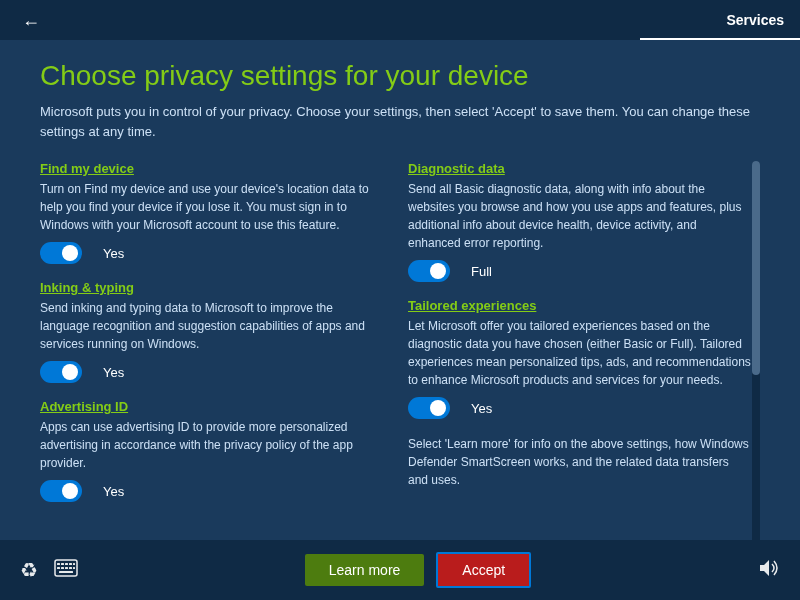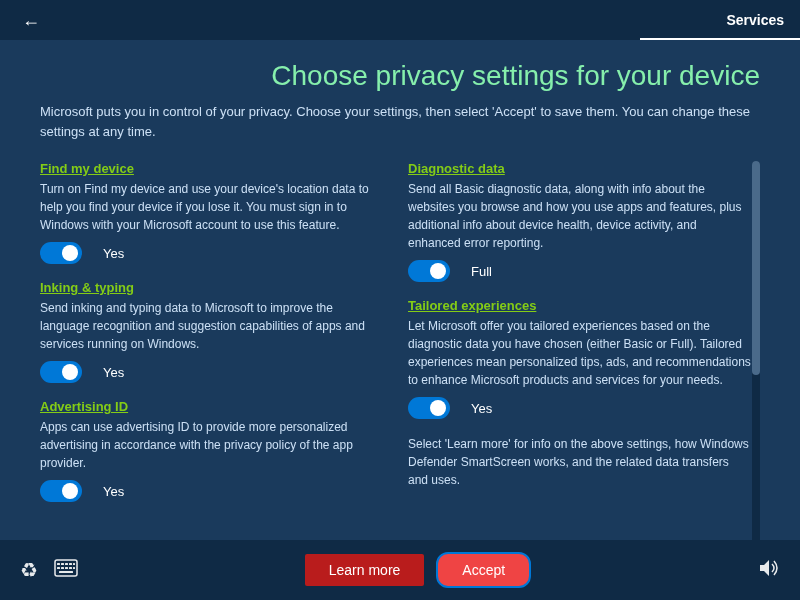--- a/index.html
+++ b/index.html
@@ -62,22 +62,22 @@
     .main-content {
       padding: 20px 40px 0 40px;
       height: 510px;
       display: flex;
       flex-direction: column;
     }
 
     .page-title {
       font-size: 28px;
       font-weight: 300;
-      text-align: right;
-      color: #86efac;
+      text-align: left;
+      color: #84cc16;
       margin-bottom: 10px;
     }
 
     .page-subtitle {
       font-size: 13px;
       text-align: left;
       color: #cce0f5;
       margin-bottom: 20px;
       line-height: 1.5;
     }
@@ -203,38 +203,38 @@
       opacity: 0.9;
     }
 
     .bottom-buttons {
       display: flex;
       gap: 12px;
       align-items: center;
     }
 
     .btn-learn-more {
-      background-color: #b91c1c;
+      background-color: #4d7c0f;
       color: #ffffff;
       border: none;
       padding: 8px 24px;
       font-size: 14px;
       cursor: pointer;
       border-radius: 2px;
       font-family: inherit;
     }
 
     .btn-accept {
-      background-color: #ef4444;
+      background-color: #b91c1c;
       color: #ffffff;
       border: 2px solid #0078d7;
       padding: 8px 24px;
       font-size: 14px;
       cursor: pointer;
-      border-radius: 12px;
+      border-radius: 2px;
       font-family: inherit;
     }
   </style>
 </head>
 <body>
 
 <div class="top-bar">
   <button class="back-btn">
     <span style="font-size:18px;">←</span>
   </button>

